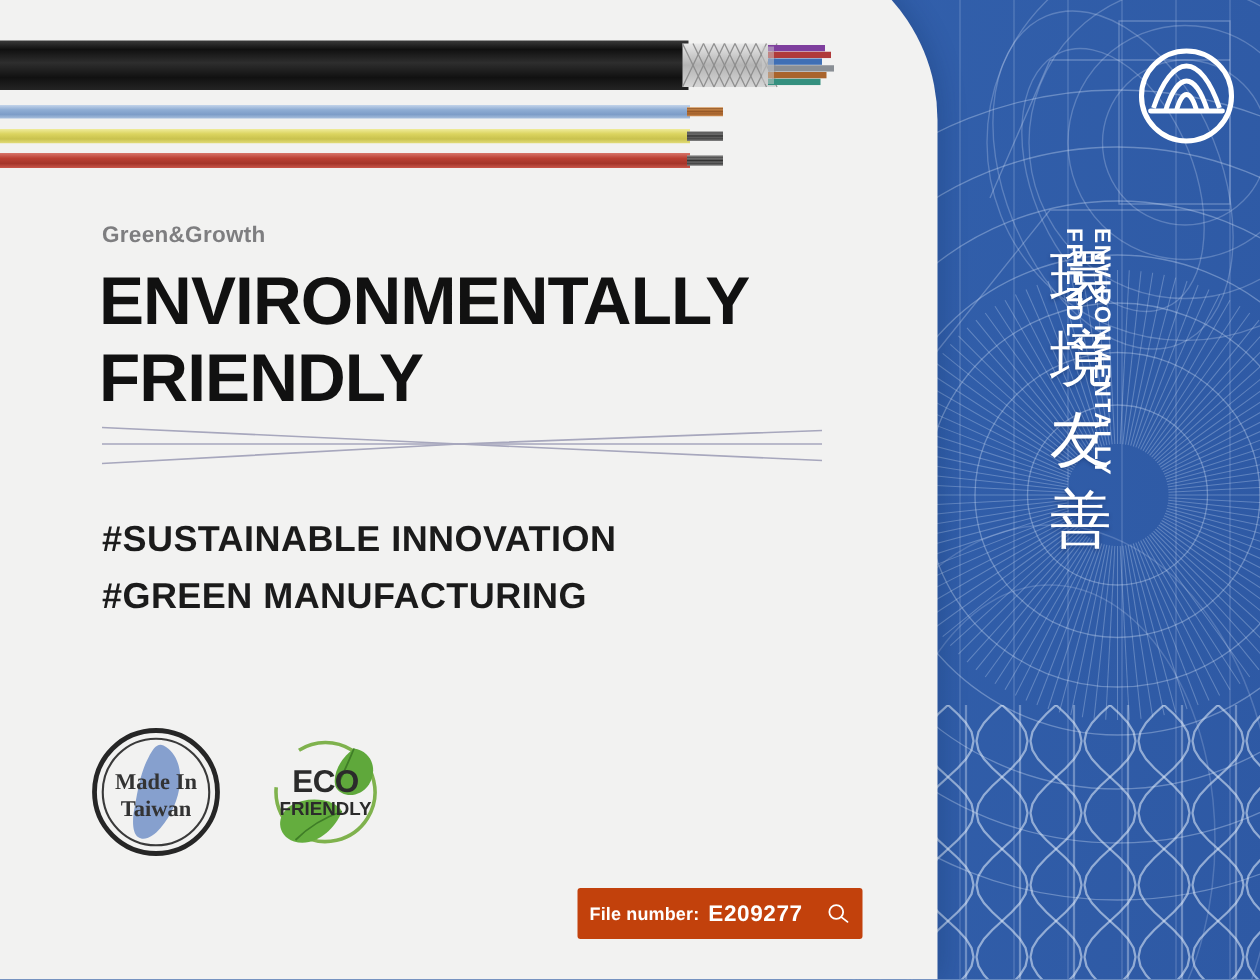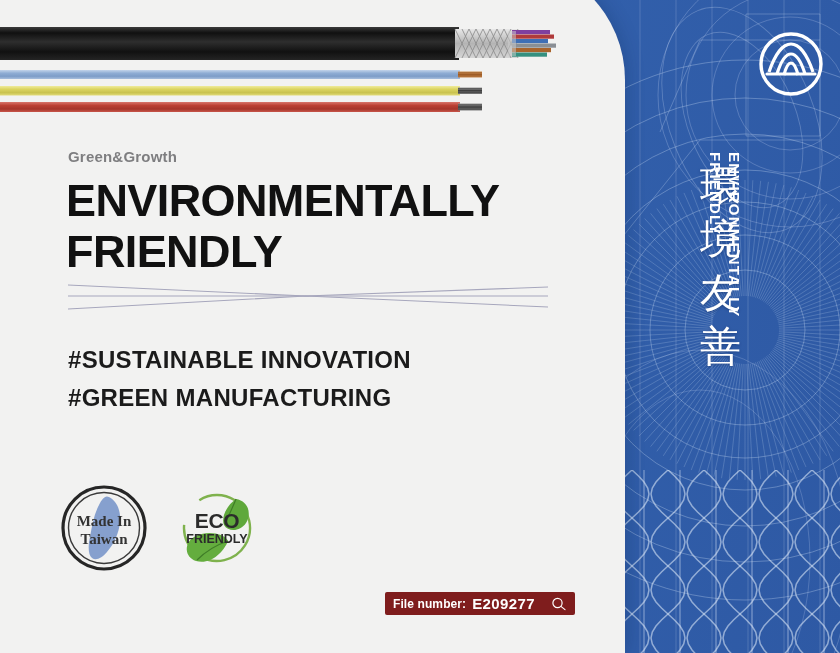--- a/index.html
+++ b/index.html
@@ -41,21 +41,21 @@
   .divider{position:absolute;left:66px;top:276px;width:484px;height:44px;}
   .tags{position:absolute;left:68px;top:341px;}
   .tag{font-size:24px;font-weight:bold;color:#1b1b1b;letter-spacing:.3px;line-height:1.58;}
 
   
   .badges{position:absolute;left:60px;top:484px;display:flex;align-items:center;gap:28px;}
 
   
   .filebar{
     position:absolute;left:385px;top:592px;
-    width:190px;height:23px;background:#7f1d1d;
+    width:190px;height:34px;background:#c2410c;
     display:flex;align-items:center;gap:6px;
     padding:0 8px;box-sizing:border-box;
     border-radius:2px;
   }
   .filebar .flabel{font-size:12px;color:#fff;font-weight:bold;letter-spacing:.1px;}
   .filebar .fval{font-size:15px;color:#fff;font-weight:bold;letter-spacing:.4px;}
   .filebar .fmag{margin-left:auto;display:block;}
 
   
   .cn-vert{

